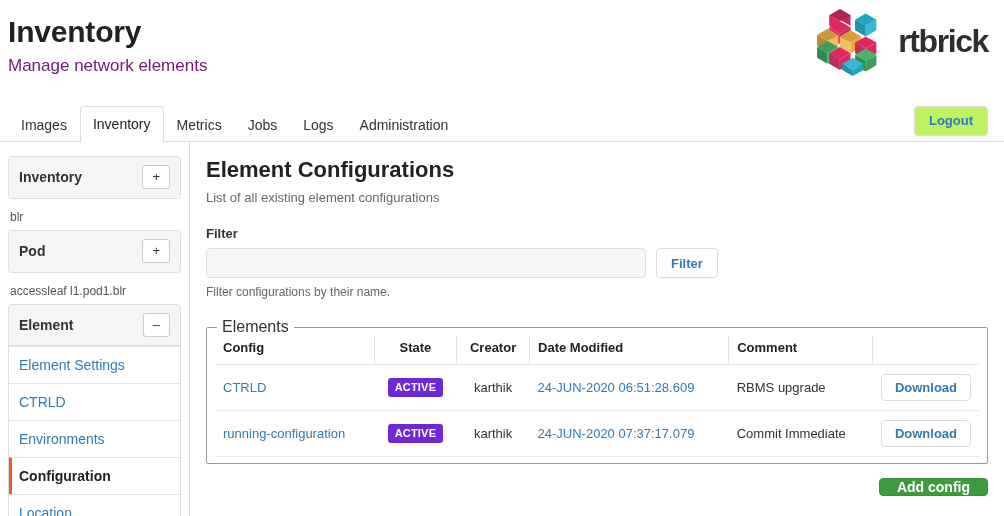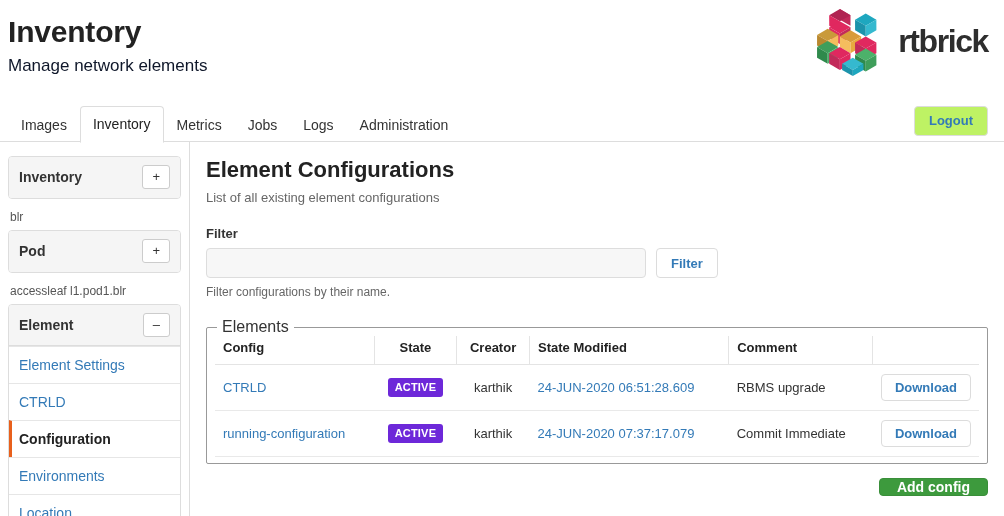--- a/index.html
+++ b/index.html
@@ -22,21 +22,21 @@
   .page-title {
     font-size: 30px;
     font-weight: bold;
     color: #222222;
     letter-spacing: -0.2px;
     line-height: 36px;
     margin: 0;
   }
   .page-subtitle {
     font-size: 17px;
-    color: #0f172a;
+    color: #701a75;
     line-height: 24px;
     margin-top: 4px;
   }
   .brand {
     position: absolute;
     right: 16px;
     top: 6px;
     display: flex;
     align-items: center;
     gap: 10px;
@@ -394,22 +394,22 @@
 
       <div class="group-label">accessleaf l1.pod1.blr</div>
 
       <div class="panel open">
         <div class="panel-head">
           <span>Element</span>
           <button class="pill-btn">–</button>
         </div>
         <div class="nav-item">Element Settings</div>
         <div class="nav-item">CTRLD</div>
+        <div class="nav-item">Environments</div>
         <div class="nav-item active">Configuration</div>
-        <div class="nav-item">Environments</div>
         <div class="nav-item">Location</div>
       </div>
     </div>
 
     <div class="main">
       <h2 class="main-title">Element Configurations</h2>
       <div class="main-sub">List of all existing element configurations</div>
 
       <div class="filter-label">Filter</div>
       <div class="filter-row">
@@ -419,21 +419,21 @@
       <div class="filter-help">Filter configurations by their name.</div>
 
       <fieldset class="elements">
         <legend>Elements</legend>
         <table class="elements-table">
           <thead>
             <tr>
               <th class="c-config">Config</th>
               <th class="c-state">State</th>
               <th class="c-creator">Creator</th>
-              <th class="c-date">State Modified</th>
+              <th class="c-date">Date Modified</th>
               <th class="c-comment">Comment</th>
               <th class="c-action"></th>
             </tr>
           </thead>
           <tbody>
             <tr>
               <td class="c-config">
                 <span class="lnk">CTRLD</span>
               </td>
               <td class="c-state">

